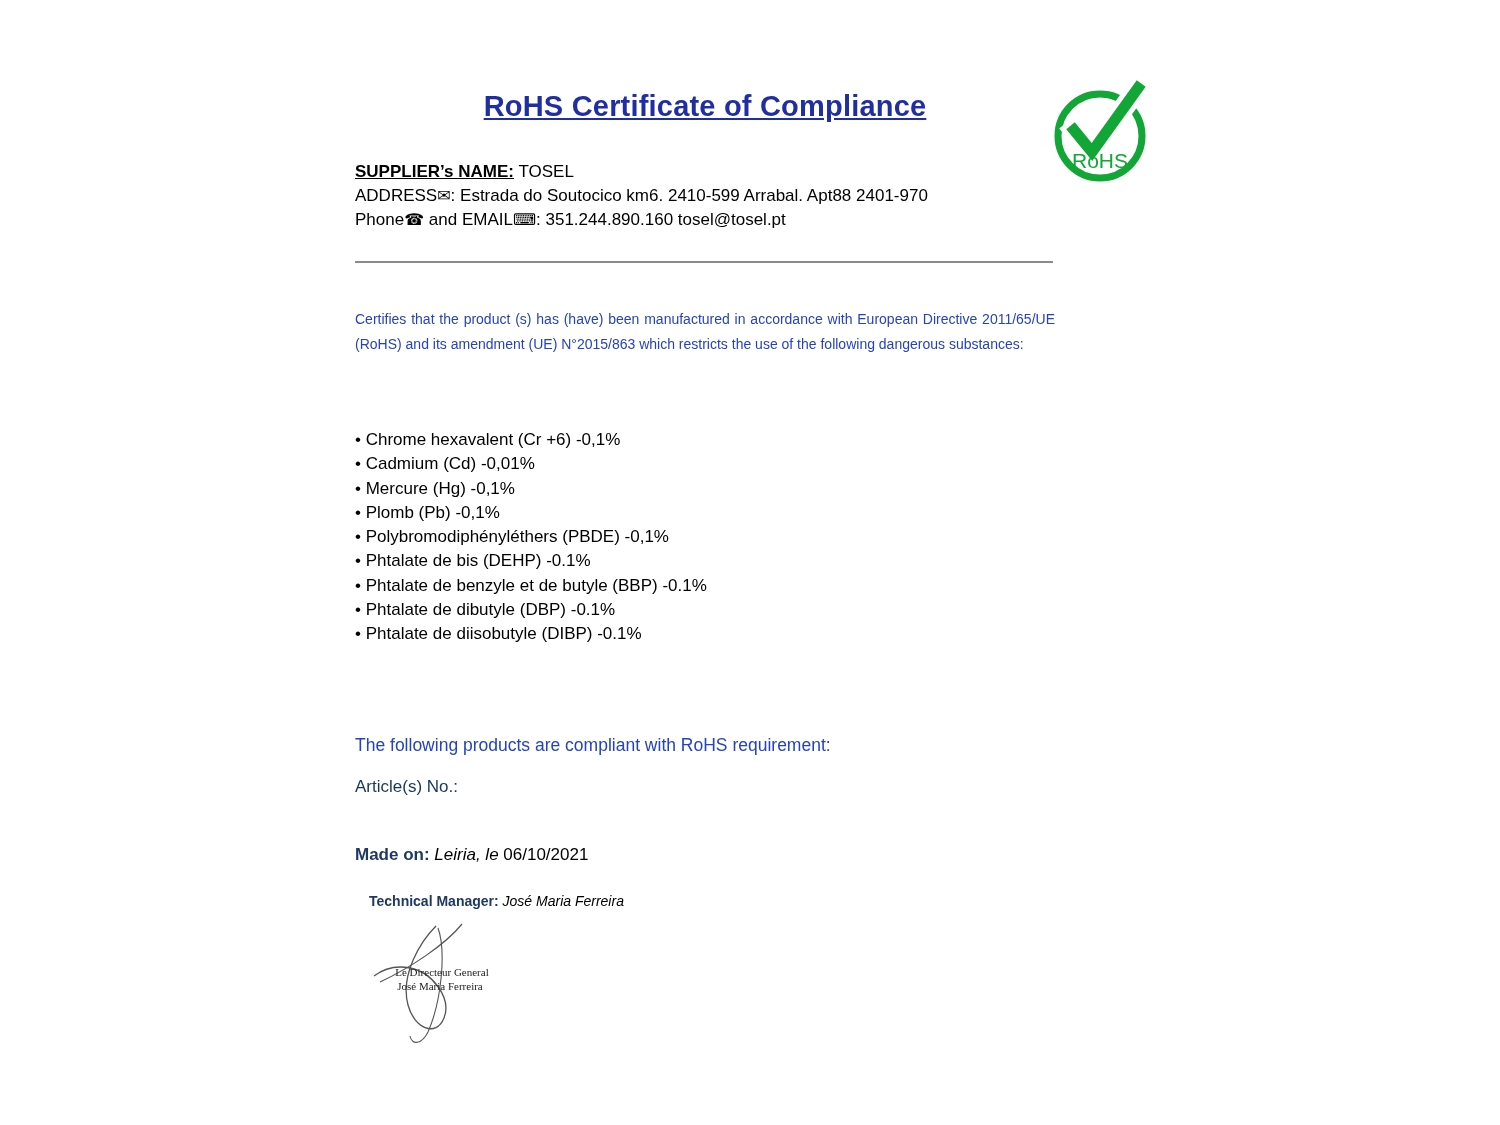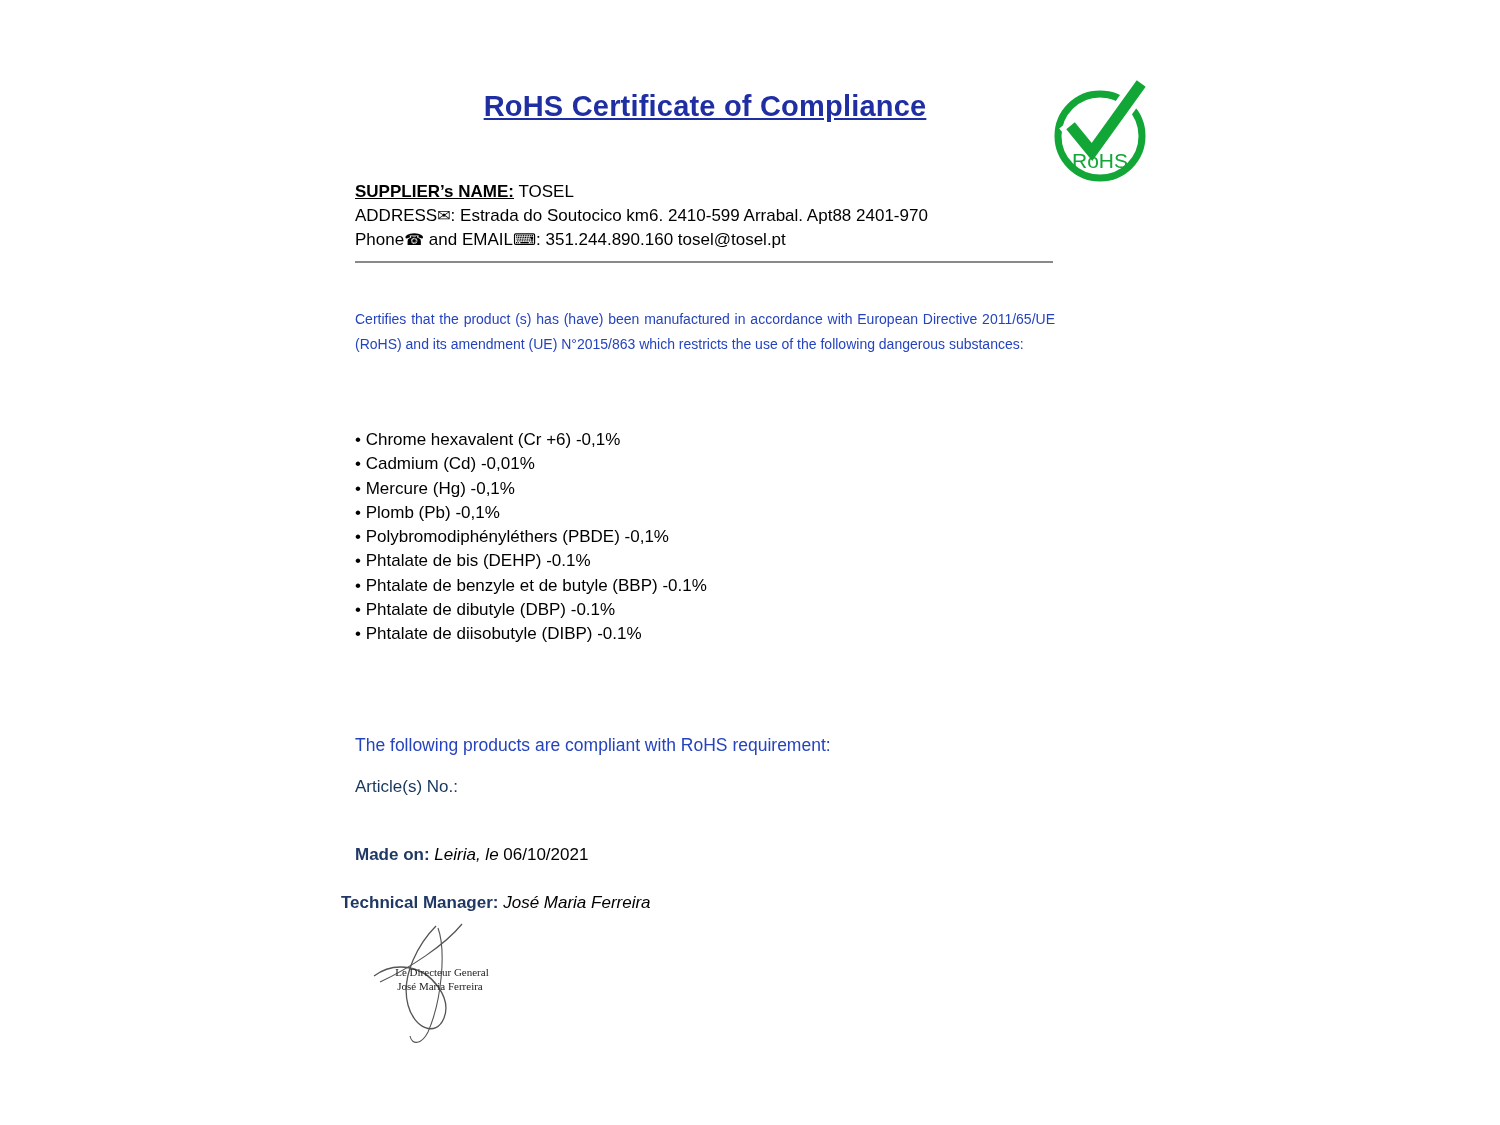--- a/index.html
+++ b/index.html
@@ -19,21 +19,21 @@
     position: absolute;
     left: 355px; top: 90px; width: 700px;
     text-align: center;
     font-size: 29px; font-weight: bold;
     color: #1F2FA3;
     text-decoration: underline;
     letter-spacing: 0.2px;
   }
   .rohs-logo { position: absolute; left: 1050px; top: 80px; }
   .supplier-block {
-    position: absolute; left: 355px; top: 180px;
+    position: absolute; left: 355px; top: 160px;
     font-size: 17px; line-height: 24px; color: #000;
     width: 720px;
   }
   .supplier-name-label {
     font-weight: bold; text-decoration: underline;
   }
   .icon-glyph { font-size: 16px; }
   .divider {
     position: absolute; left: 355px; top: 261px;
     width: 698px; height: 2px; background: #8a8a8a;
@@ -57,22 +57,22 @@
   }
   .article-line {
     position: absolute; left: 355px; top: 777px;
     font-size: 17px; color: #17365D;
   }
   .made-on-line {
     position: absolute; left: 355px; top: 845px;
     font-size: 17px; color: #000;
   }
   .tech-manager-line {
-    position: absolute; left: 341px; top: 893px;
-    font-size: 17px; color: #000;
+    position: absolute; left: 369px; top: 893px;
+    font-size: 14px; color: #000;
   }
   .navy-label { font-weight: bold; color: #1F3864; }
   .italic-val { font-style: italic; }
   .signature { position: absolute; left: 350px; top: 920px; }
   .sig-text {
     font-family: "Liberation Serif", serif;
     font-size: 11px; fill: #222;
   }
 </style>
 </head>

